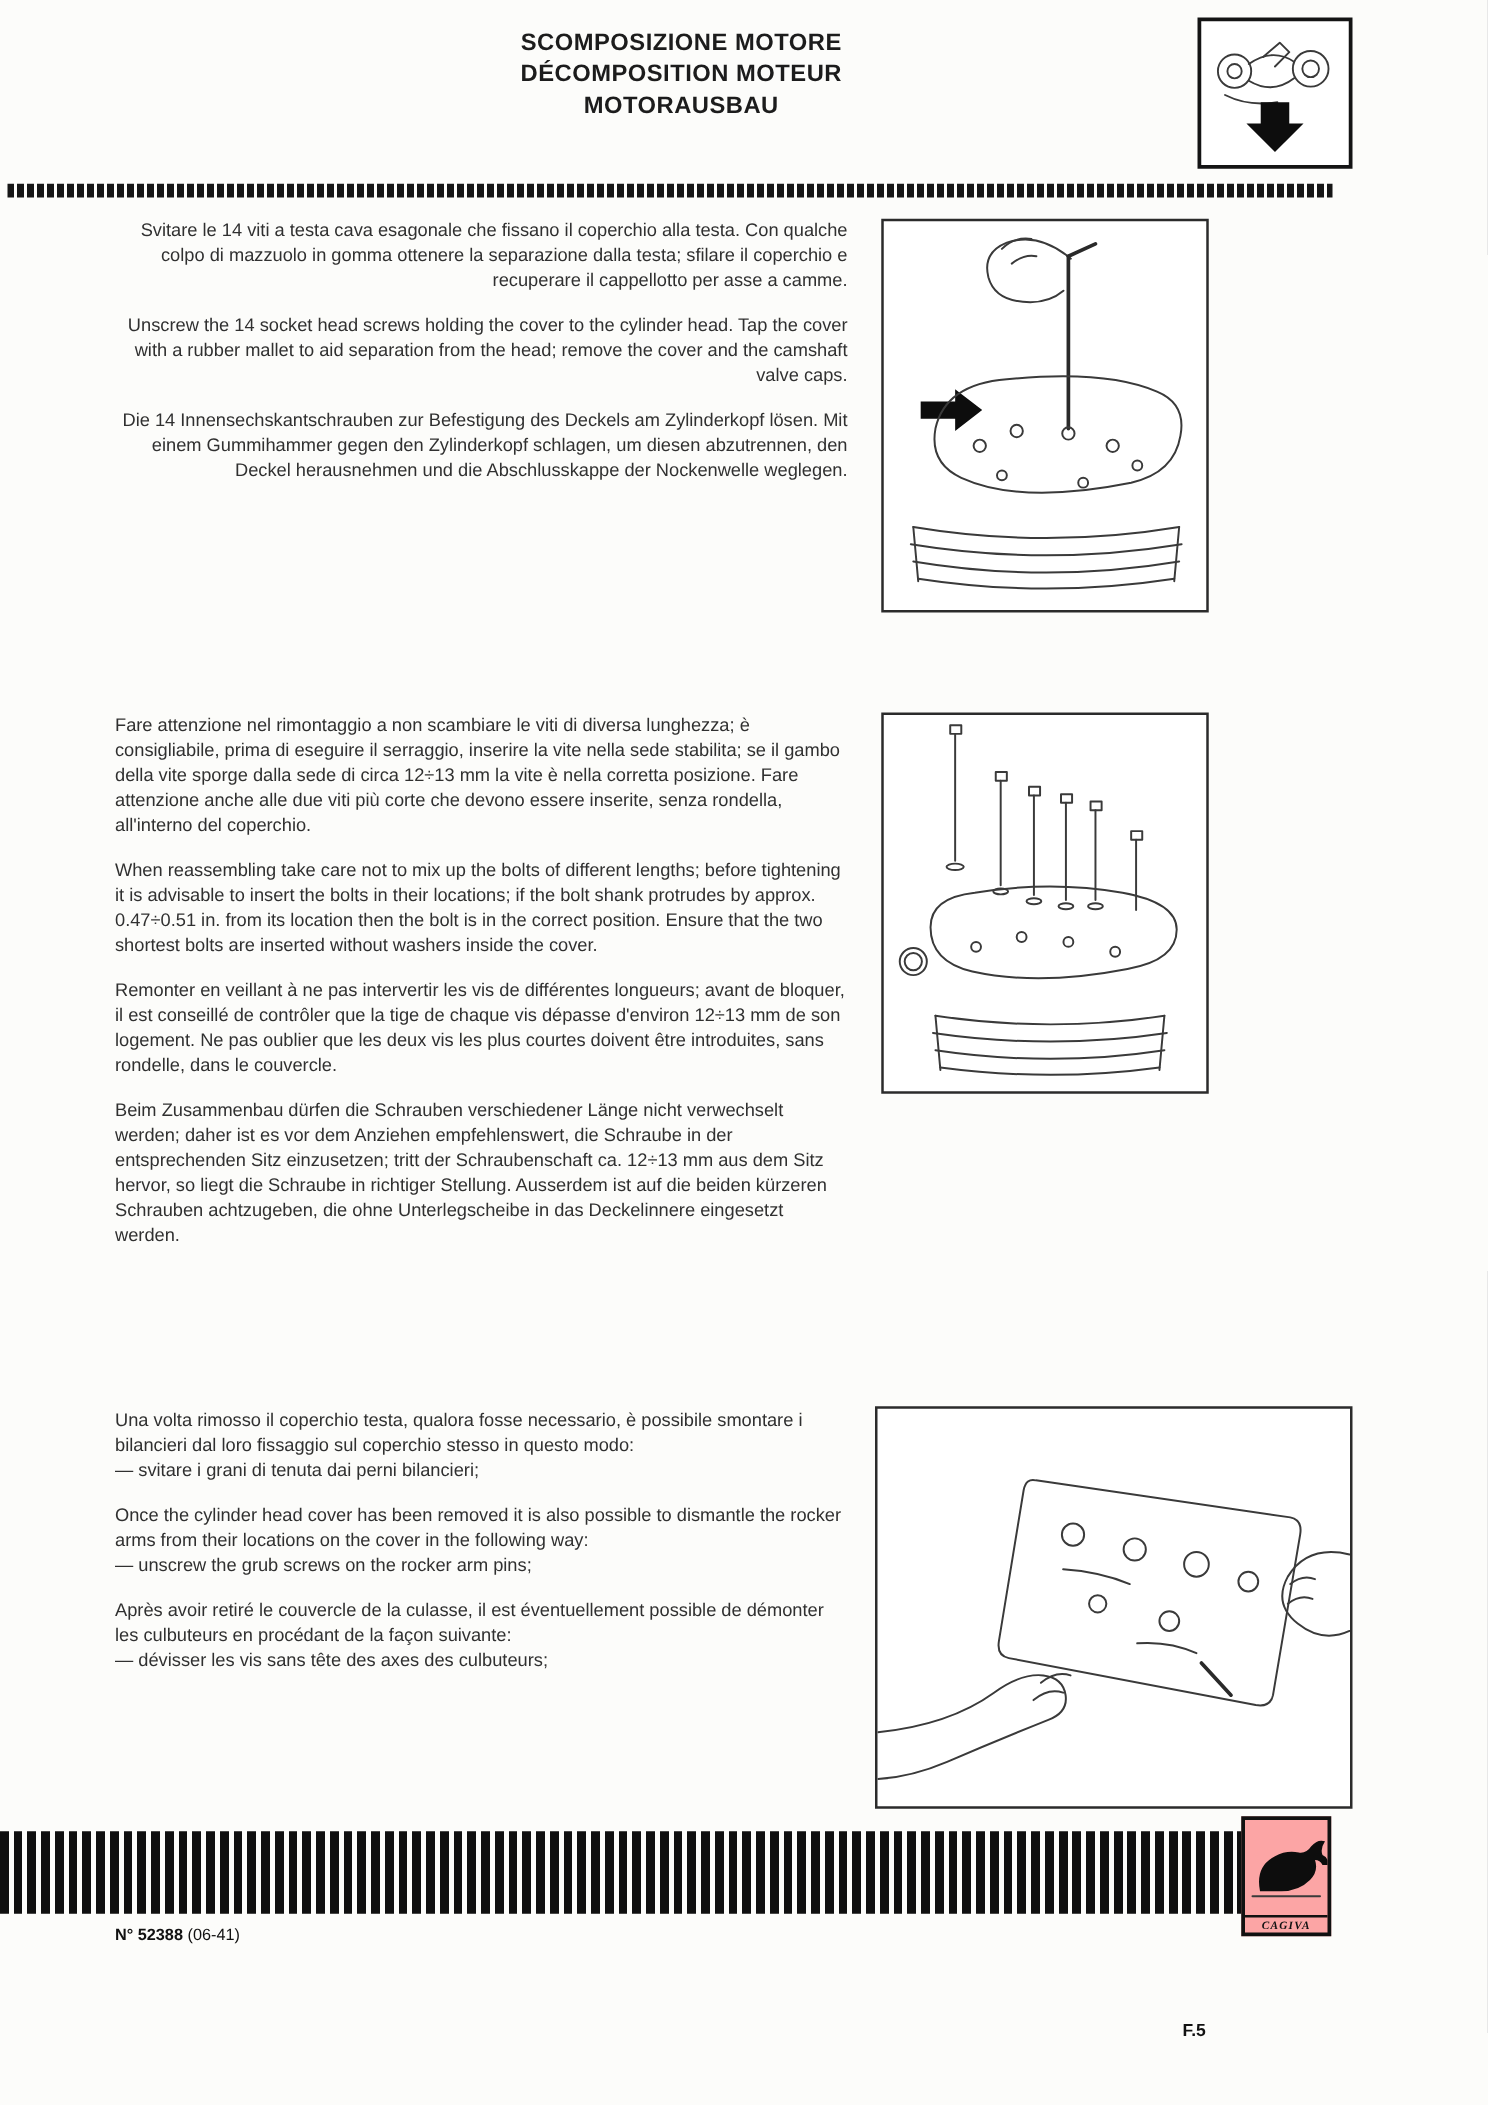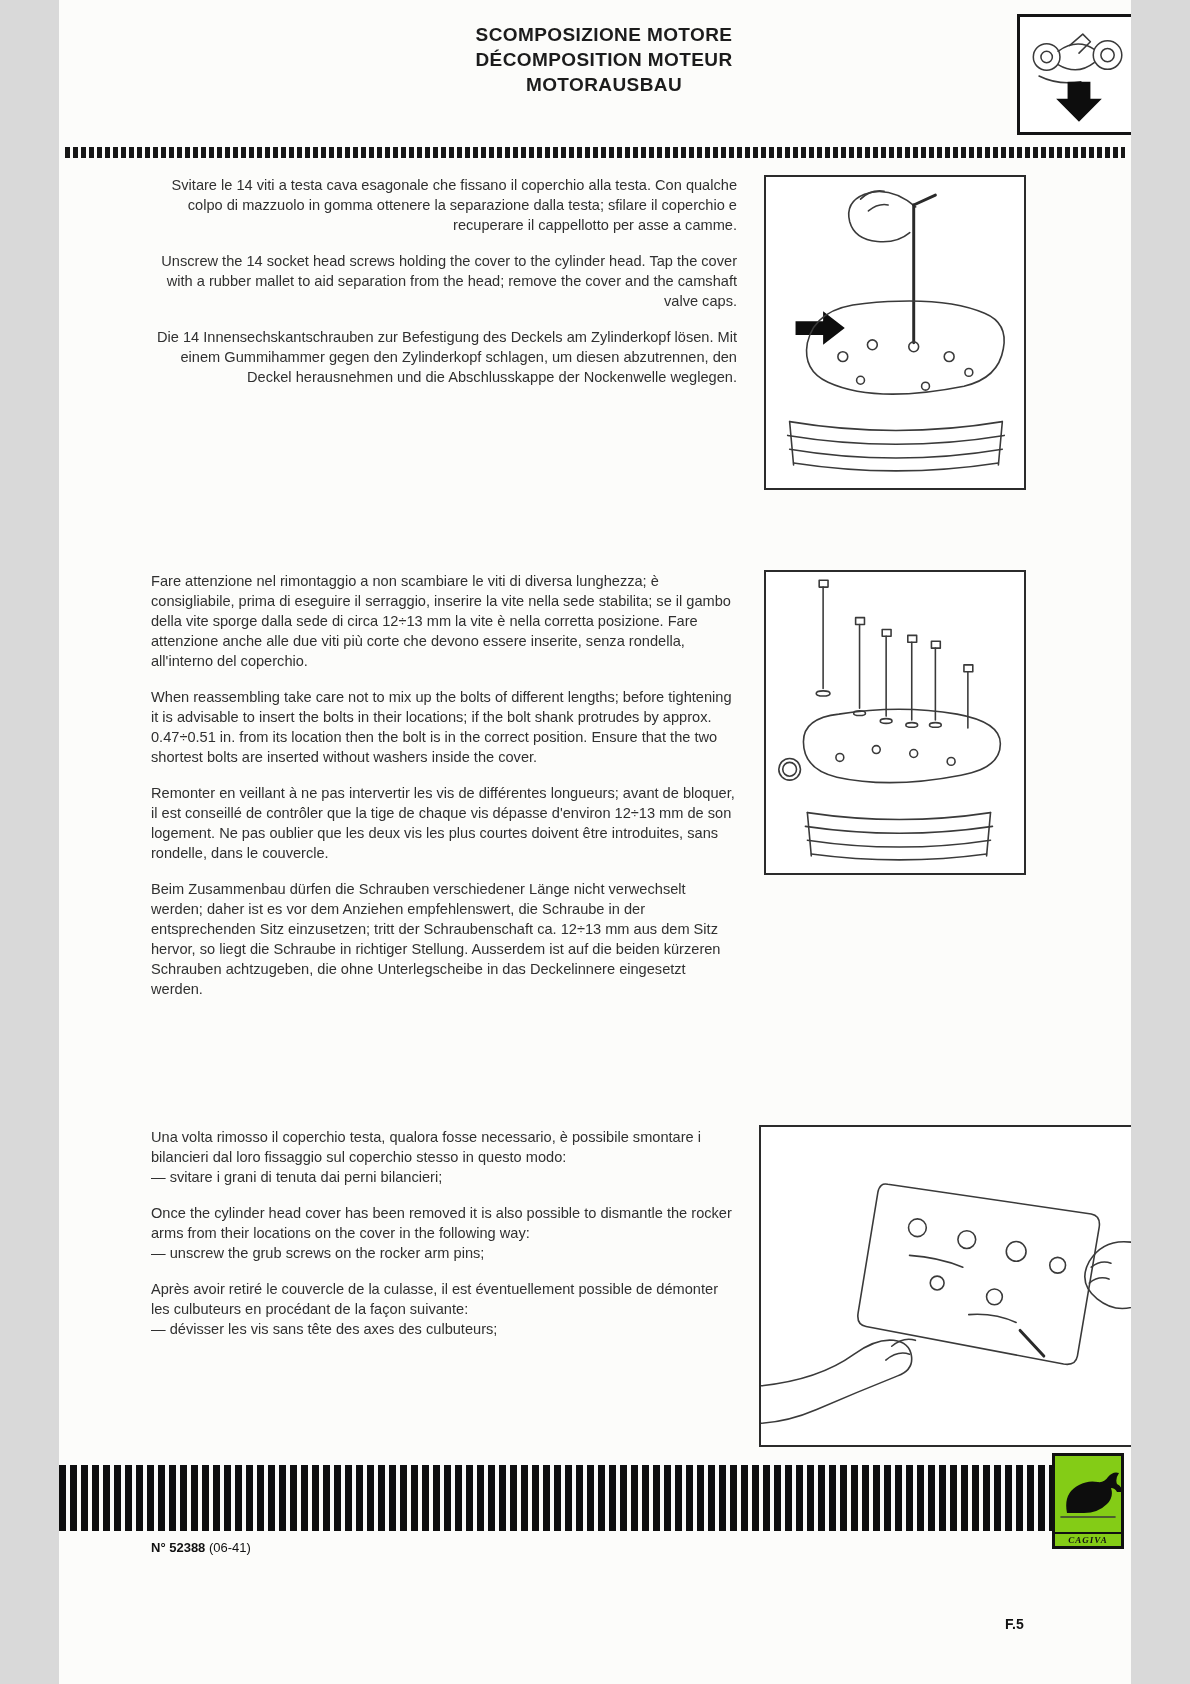--- a/index.html
+++ b/index.html
@@ -1,17 +1,17 @@
 <!DOCTYPE html>
 <html><head>
 <meta charset="utf-8">
 <style>
   html,body { margin:0; padding:0; background:#d9d9d9; }
   .page {
-    position:relative; width:1072px; height:1684px; margin:0 auto;
+    position:relative; width:1190px; height:1684px; margin:0 auto;
     background:#fcfcfa; font-family:"Liberation Sans", sans-serif;
     color:#2b2b2b; overflow:hidden;
   }
   .title-block {
     position:absolute; left:320px; top:22px; width:450px;
     text-align:center; font-weight:bold; font-size:19px;
     line-height:1.32; letter-spacing:0.4px; color:#1c1c1c;
   }
   .doc-icon-box {
     position:absolute; left:958px; top:14px; width:124px; height:121px;
@@ -47,21 +47,21 @@
   .solid { fill:#0d0d0d; stroke:none; }
   .footer-doc {
     position:absolute; left:92px; top:1540px; font-size:13px; color:#111;
   }
   .footer-doc .num { font-weight:bold; }
   .footer-page {
     position:absolute; left:946px; top:1616px; font-size:14px; font-weight:bold; color:#111;
   }
   .brand-box {
     position:absolute; left:993px; top:1453px; width:72px; height:96px;
-    border:3px solid #111; background:#84cc16; box-sizing:border-box;
+    border:3px solid #111; background:#fca5a5; box-sizing:border-box;
     display:flex; flex-direction:column; z-index:5;
   }
   .brand-art { flex:1; }
   .brand-name {
     border-top:2px solid #111; font-family:"Liberation Serif", serif;
     font-style:italic; font-weight:bold; font-size:9px; letter-spacing:1px;
     text-align:center; padding:1px 0; color:#111;
   }
 </style>
 </head>

